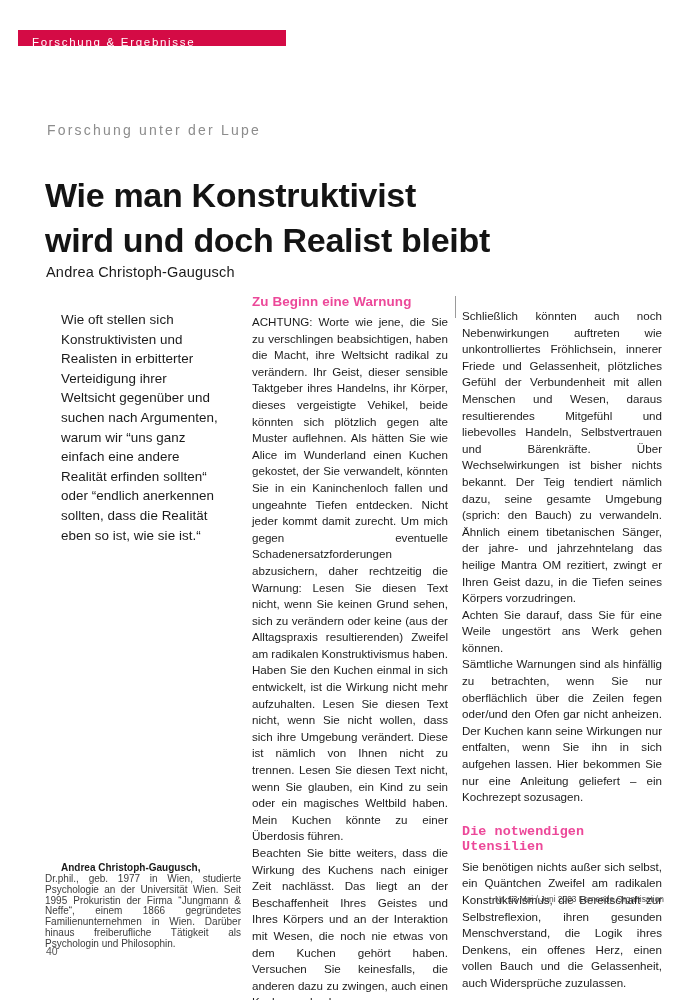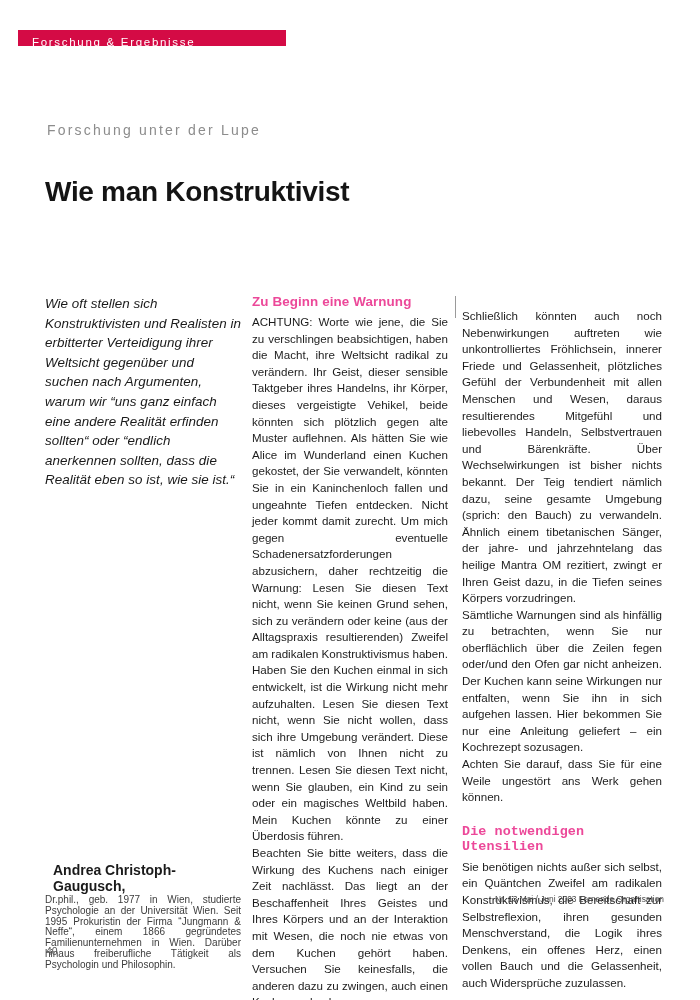--- a/index.html
+++ b/index.html
@@ -51,21 +51,21 @@
     font-size: 14px;
     letter-spacing: 2.2px;
     color: #8c8c8c;
     white-space: nowrap;
   }
   .headline {
     position: absolute;
     left: 45px;
     top: 150px;
     width: 630px;
-    font-size: 28px;
+    font-size: 34px;
     line-height: 45px;
     font-weight: bold;
     letter-spacing: -0.3px;
     color: #141414;
   }
   .headline .hl-line {
     display: block;
     white-space: nowrap;
   }
 
@@ -91,25 +91,24 @@
   .col-2 {
     left: 252px;
     width: 196px;
   }
   .col-3 {
     left: 462px;
     width: 200px;
   }
 
   .lead {
-    font-style: italic;
     font-size: 13.4px;
     line-height: 19.6px;
     color: #1a1a1a;
-    margin: 0;
+    margin: 16px;
     text-align: left;
     letter-spacing: 0.05px;
   }
   .lead + .lead { margin-top: 0; }
 
   .sec-head {
     font-size: 13.4px;
     font-weight: bold;
     color: #ec4899;
     margin: 0 0 5px 0;
@@ -140,24 +139,24 @@
   }
 
   
   .bio {
     position: absolute;
     left: 45px;
     top: 862px;
     width: 196px;
   }
   .bio-name {
-    font-size: 14px;
+    font-size: 10px;
     font-weight: bold;
     color: #1a1a1a;
-    margin: 0 0 1px 8px;
+    margin: 0 0 1px 16px;
   }
   .bio-text {
     font-size: 10px;
     line-height: 10.8px;
     color: #3c3c3c;
     text-align: justify;
     margin: 0;
   }
 
   
@@ -183,40 +182,42 @@
 <div class="page">
 
   <div class="banner" style="background: rgb(212, 11, 69);">
     <span class="banner-label">Forschung &amp; Ergebnisse</span>
   </div>
 
   <div class="kicker">Forschung unter der Lupe</div>
 
   <h1 class="headline">
     <span class="hl-line">Wie man Konstruktivist</span>
+    <span class="hl-line">wird und doch Realist bleibt</span>
   </h1>
 
+  <div class="byline">Andrea Christoph-Gaugusch</div>
 
   <div class="col-rule"></div>
 
   <div class="col col-1">
     <p class="lead">Wie oft stellen sich Konstruktivisten und Realisten in erbitterter Verteidigung ihrer Weltsicht gegenüber und suchen nach Argumenten, warum wir “uns ganz einfach eine andere Realität erfinden sollten“ oder “endlich anerkennen sollten, dass die Realität eben so ist, wie sie ist.“</p>
   </div>
 
   <div class="col col-2">
     <h2 class="sec-head">Zu Beginn eine Warnung</h2>
     <p class="body-p">ACHTUNG: Worte wie jene, die Sie zu verschlingen beabsichtigen, haben die Macht, ihre Weltsicht radikal zu verändern. Ihr Geist, dieser sensible Taktgeber ihres Handelns, ihr Körper, dieses vergeistigte Vehikel, beide könnten sich plötzlich gegen alte Muster auflehnen. Als hätten Sie wie Alice im Wunderland einen Kuchen gekostet, der Sie verwandelt, könnten Sie in ein Kaninchenloch fallen und ungeahnte Tiefen entdecken. Nicht jeder kommt damit zurecht. Um mich gegen eventuelle Schadenersatzforderungen abzusichern, daher rechtzeitig die Warnung: Lesen Sie diesen Text nicht, wenn Sie keinen Grund sehen, sich zu verändern oder keine (aus der Alltagspraxis resultierenden) Zweifel am radikalen Konstruktivismus haben.</p>
     <p class="body-p">Haben Sie den Kuchen einmal in sich entwickelt, ist die Wirkung nicht mehr aufzuhalten. Lesen Sie diesen Text nicht, wenn Sie nicht wollen, dass sich ihre Umgebung verändert. Diese ist nämlich von Ihnen nicht zu trennen. Lesen Sie diesen Text nicht, wenn Sie glauben, ein Kind zu sein oder ein magisches Weltbild haben. Mein Kuchen könnte zu einer Überdosis führen.</p>
     <p class="body-p">Beachten Sie bitte weiters, dass die Wirkung des Kuchens nach einiger Zeit nachlässt. Das liegt an der Beschaffenheit Ihres Geistes und Ihres Körpers und an der Interaktion mit Wesen, die noch nie etwas von dem Kuchen gehört haben. Versuchen Sie keinesfalls, die anderen dazu zu zwingen, auch einen Kuchen zu backen.</p>
   </div>
 
   <div class="col col-3">
     <p class="body-p col-gap-para">Schließlich könnten auch noch Nebenwirkungen auftreten wie unkontrolliertes Fröhlichsein, innerer Friede und Gelassenheit, plötzliches Gefühl der Verbundenheit mit allen Menschen und Wesen, daraus resultierendes Mitgefühl und liebevolles Handeln, Selbstvertrauen und Bärenkräfte. Über Wechselwirkungen ist bisher nichts bekannt. Der Teig tendiert nämlich dazu, seine gesamte Umgebung (sprich: den Bauch) zu verwandeln. Ähnlich einem tibetanischen Sänger, der jahre- und jahrzehntelang das heilige Mantra OM rezitiert, zwingt er Ihren Geist dazu, in die Tiefen seines Körpers vorzudringen.</p>
+    <p class="body-p">Achten Sie darauf, dass Sie für eine Weile ungestört ans Werk gehen können.</p>
     <p class="body-p">Sämtliche Warnungen sind als hinfällig zu betrachten, wenn Sie nur oberflächlich über die Zeilen fegen oder/und den Ofen gar nicht anheizen. Der Kuchen kann seine Wirkungen nur entfalten, wenn Sie ihn in sich aufgehen lassen. Hier bekommen Sie nur eine Anleitung geliefert – ein Kochrezept sozusagen.</p>
-    <p class="body-p">Achten Sie darauf, dass Sie für eine Weile ungestört ans Werk gehen können.</p>
     <h2 class="sec-head spaced">Die notwendigen Utensilien</h2>
     <p class="body-p">Sie benötigen nichts außer sich selbst, ein Quäntchen Zweifel am radikalen Konstruktivismus, die Bereitschaft zur Selbstreflexion, ihren gesunden Menschverstand, die Logik ihres Denkens, ein offenes Herz, einen vollen Bauch und die Gelassenheit, auch Widersprüche zuzulassen.</p>
   </div>
 
   <div class="bio">
     <div class="bio-name">Andrea Christoph-Gaugusch,</div>
     <div class="bio-text">Dr.phil., geb. 1977 in Wien, studierte Psychologie an der Universität Wien. Seit 1995 Prokuristin der Firma “Jungmann &amp; Neffe“, einem 1866 gegründetes Familienunternehmen in Wien. Darüber hinaus freiberufliche Tätigkeit als Psychologin und Philosophin.</div>
   </div>
 
   <div class="page-number">40</div>

